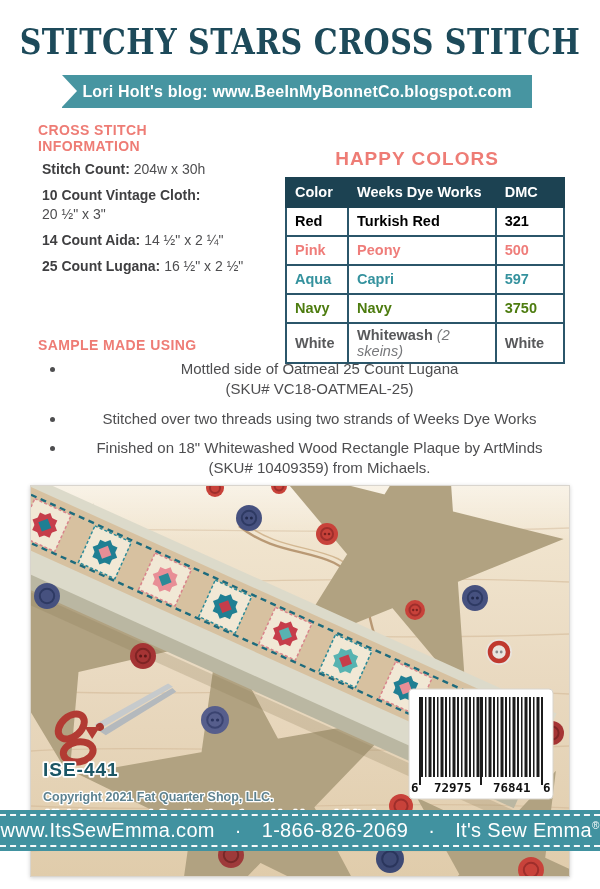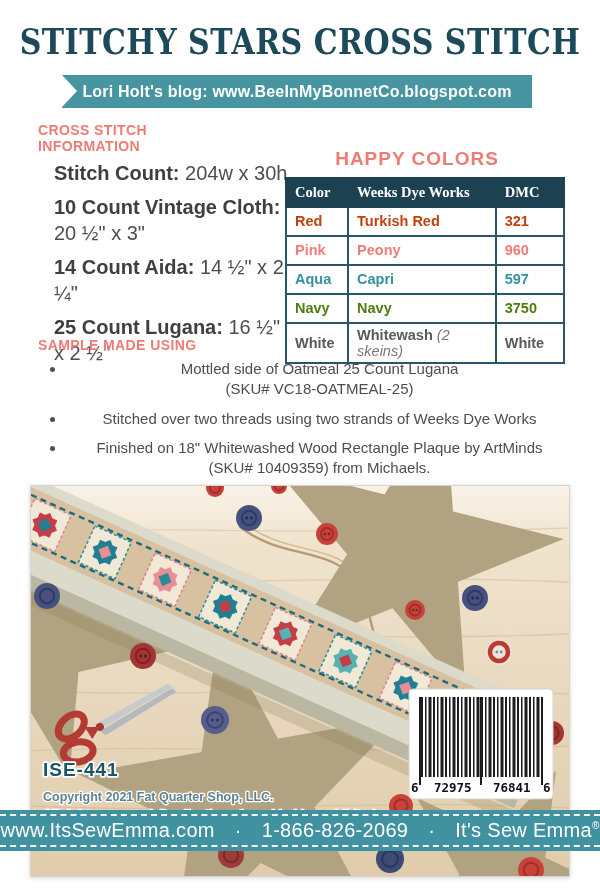--- a/index.html
+++ b/index.html
@@ -19,30 +19,30 @@
   .ribbon .rtext{position:absolute;left:0;top:0;width:100%;height:100%;
          display:flex;align-items:center;justify-content:center;
          color:#fff;font-weight:bold;font-size:16px;letter-spacing:.2px;}
 
   
   .coral-h{color:#ee7c75;font-weight:bold;font-size:14px;letter-spacing:.4px;margin:0 0 6px 0;line-height:1.15;}
 
   
   .info{position:absolute;left:38px;top:122px;width:250px;}
   .info .coral-h{width:180px;}
-  .info p{margin:0 0 8px 16px;font-size:20px;line-height:1.3;color:#4e4e50;}
+  .info p{margin:0 0 8px 4px;font-size:14px;line-height:1.3;color:#4e4e50;}
   .info b{color:#3f3f41;}
   .info .block-val{display:block;}
 
   
   .happy{position:absolute;left:285px;top:148px;width:264px;}
   .happy .coral-h{text-align:center;font-size:19px;letter-spacing:1px;margin-bottom:7px;}
   table.colors{border-collapse:collapse;width:280px;font-size:14.5px;}
   table.colors th,table.colors td{border:2px solid #2b566a;padding:3px 6px 3px 8px;height:21px;text-align:left;}
-  table.colors th{background:#1c4252;color:#ffffff;font-weight:bold;border-color:#1c4252;font-family:Liberation Serif, serif;}
+  table.colors th{background:#1c4252;color:#ffffff;font-weight:bold;border-color:#1c4252;}
   table.colors td{font-weight:bold;background:#fff;}
   td.c1{width:48px;} td.c2{width:148px;} td.c3{width:56px;}
   .note{font-weight:normal;font-style:italic;color:#77787b;}
 
   
   .sample{position:absolute;left:38px;top:337px;width:535px;}
   .sample ul{margin:4px 0 0 0;padding:0 0 0 28px;text-align:center;}
   .sample li{font-size:15px;line-height:1.32;color:#4e4e50;margin-bottom:10px;white-space:pre-line;}
   .sample li::marker{color:#4e4e50;}
 
@@ -92,29 +92,29 @@
 
   <div class="happy">
     <h2 class="coral-h">HAPPY COLORS</h2>
     <table class="colors">
       <tbody>
           <tr>
         <th>Color</th>
         <th>Weeks Dye Works</th>
         <th>DMC</th>
       </tr>
-      <tr style="color: #c2410c;">
+      <tr style="color: #000000;">
         <td class="c1">Red</td>
         <td class="c2">Turkish Red</td>
         <td class="c3">321</td>
       </tr>
       <tr style="color: rgb(239, 125, 122);">
         <td class="c1">Pink</td>
         <td class="c2">Peony</td>
-        <td class="c3">960</td>
+        <td class="c3">500</td>
       </tr>
       <tr style="color: rgb(53, 146, 158);">
         <td class="c1">Aqua</td>
         <td class="c2">Capri</td>
         <td class="c3">597</td>
       </tr>
       <tr style="color: #4d7c0f;">
         <td class="c1">Navy</td>
         <td class="c2">Navy</td>
         <td class="c3">3750</td>

